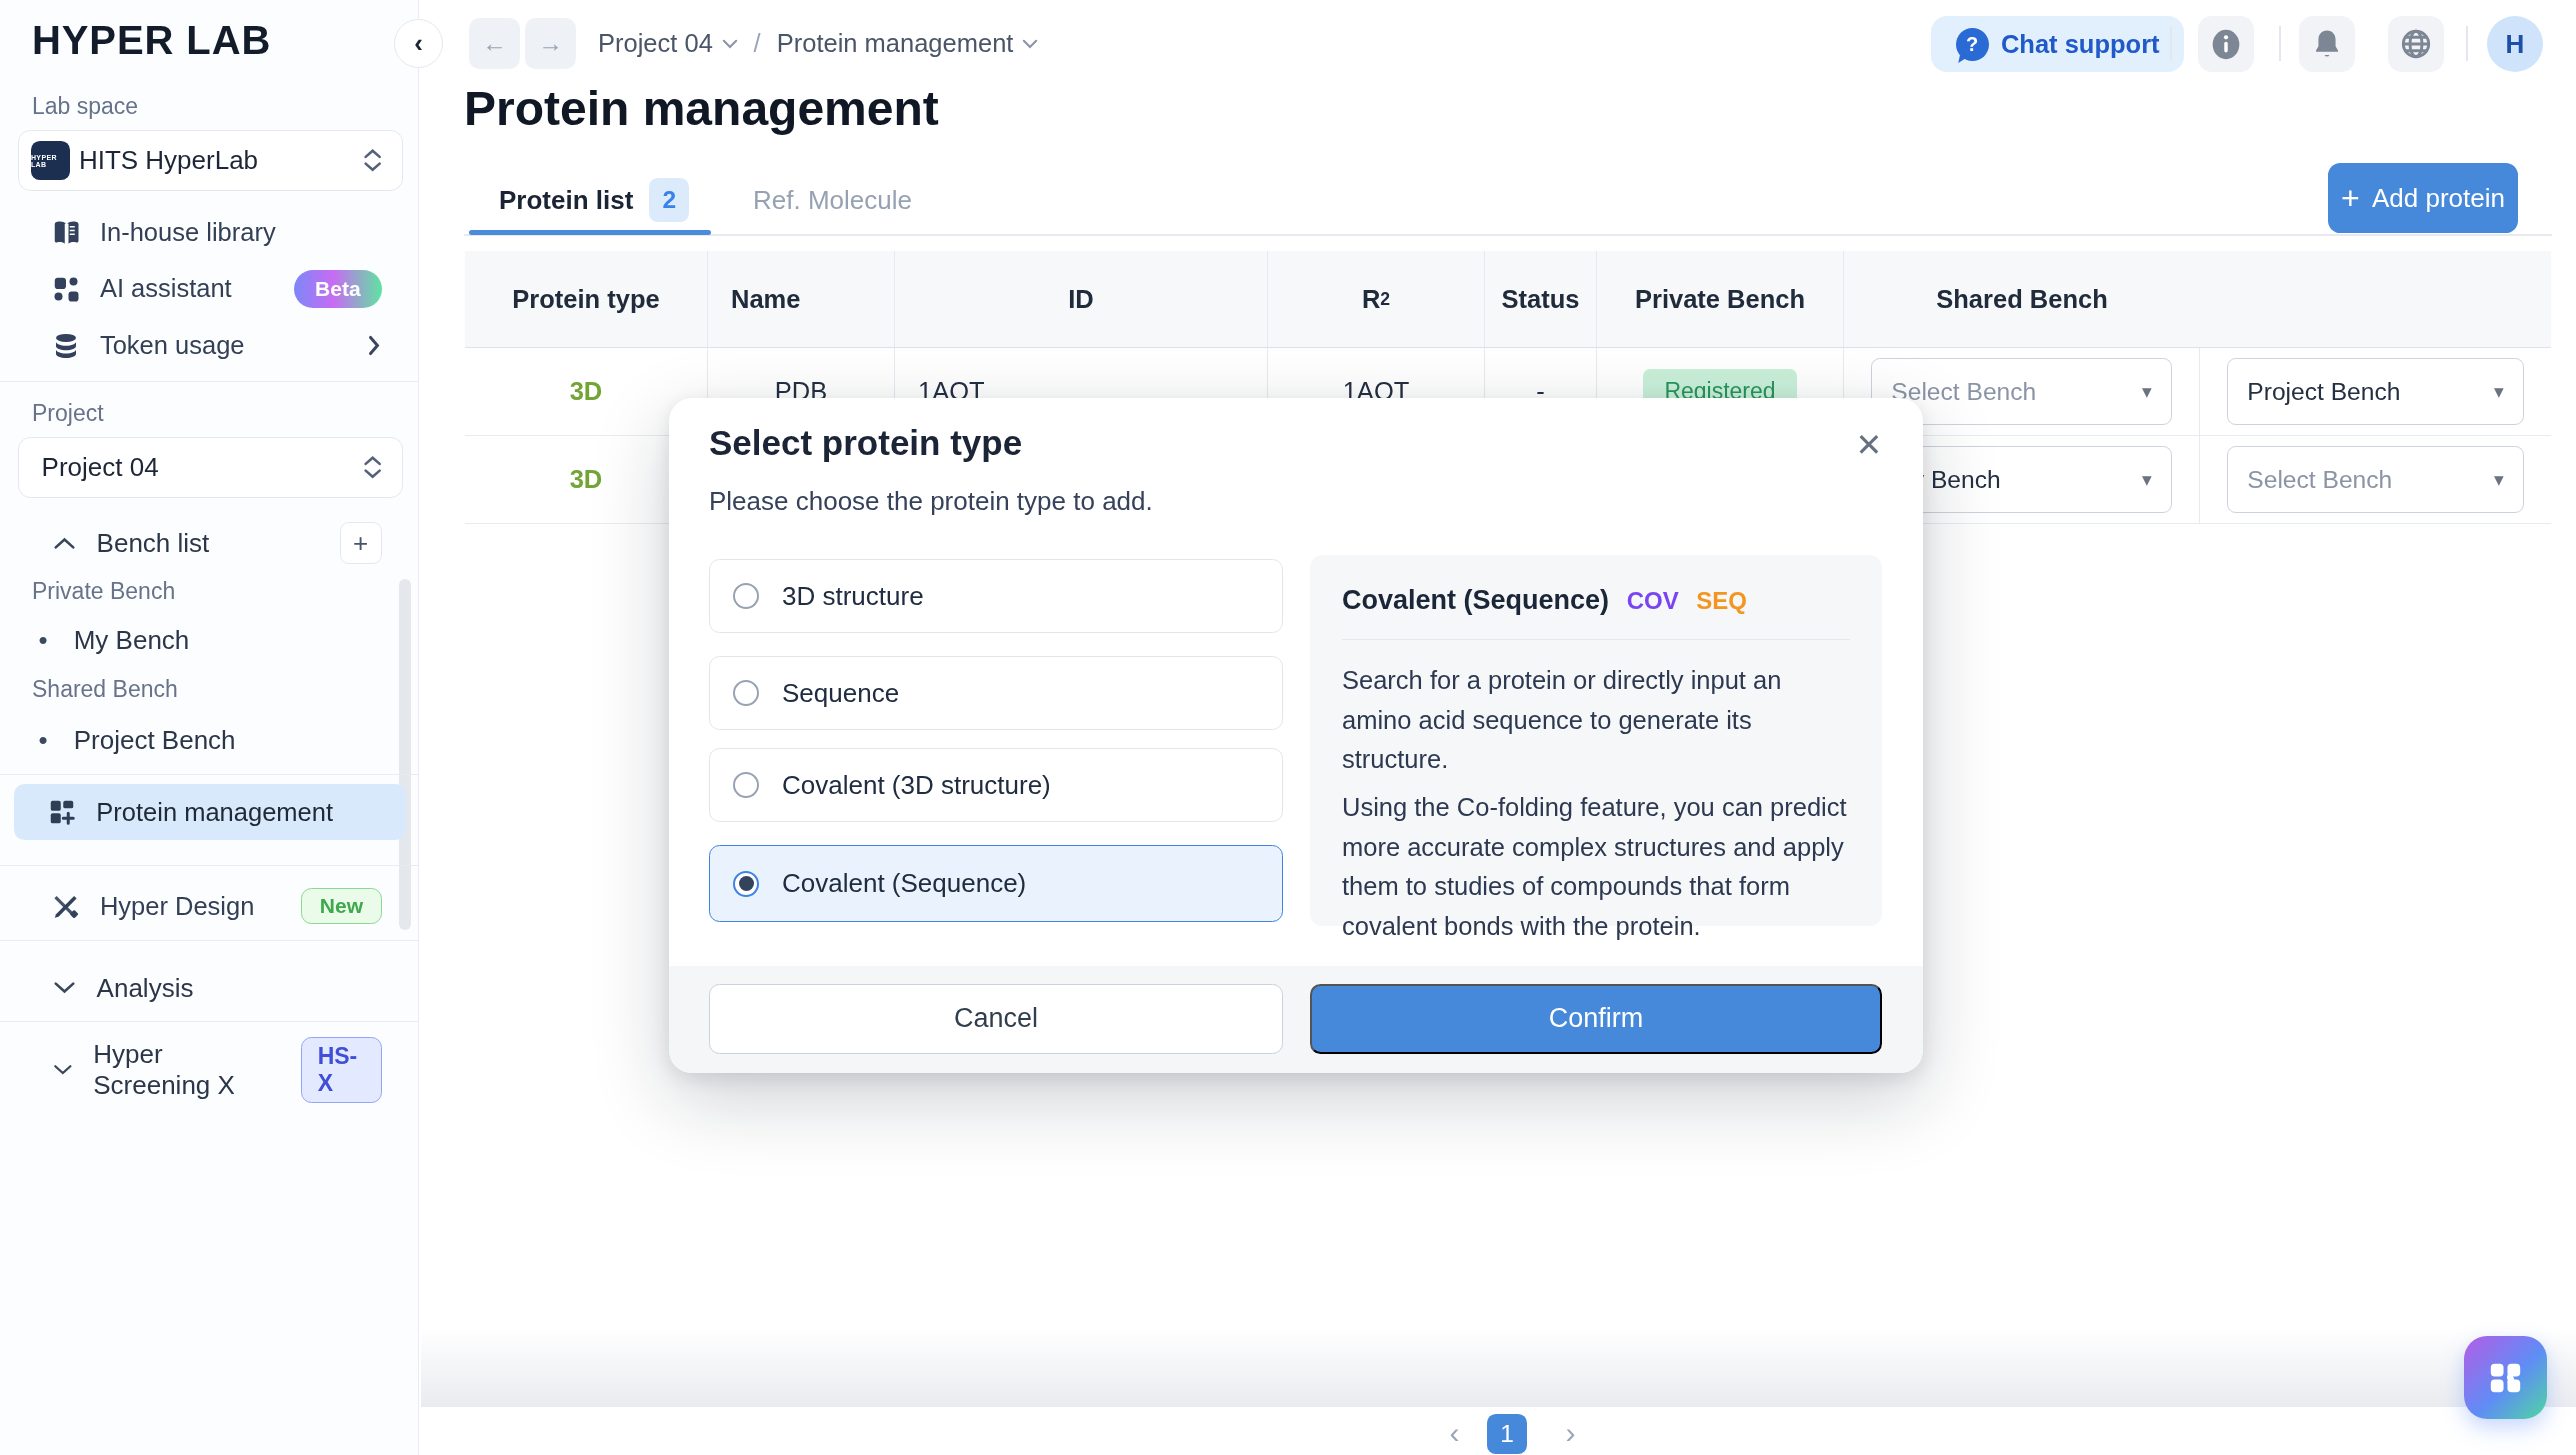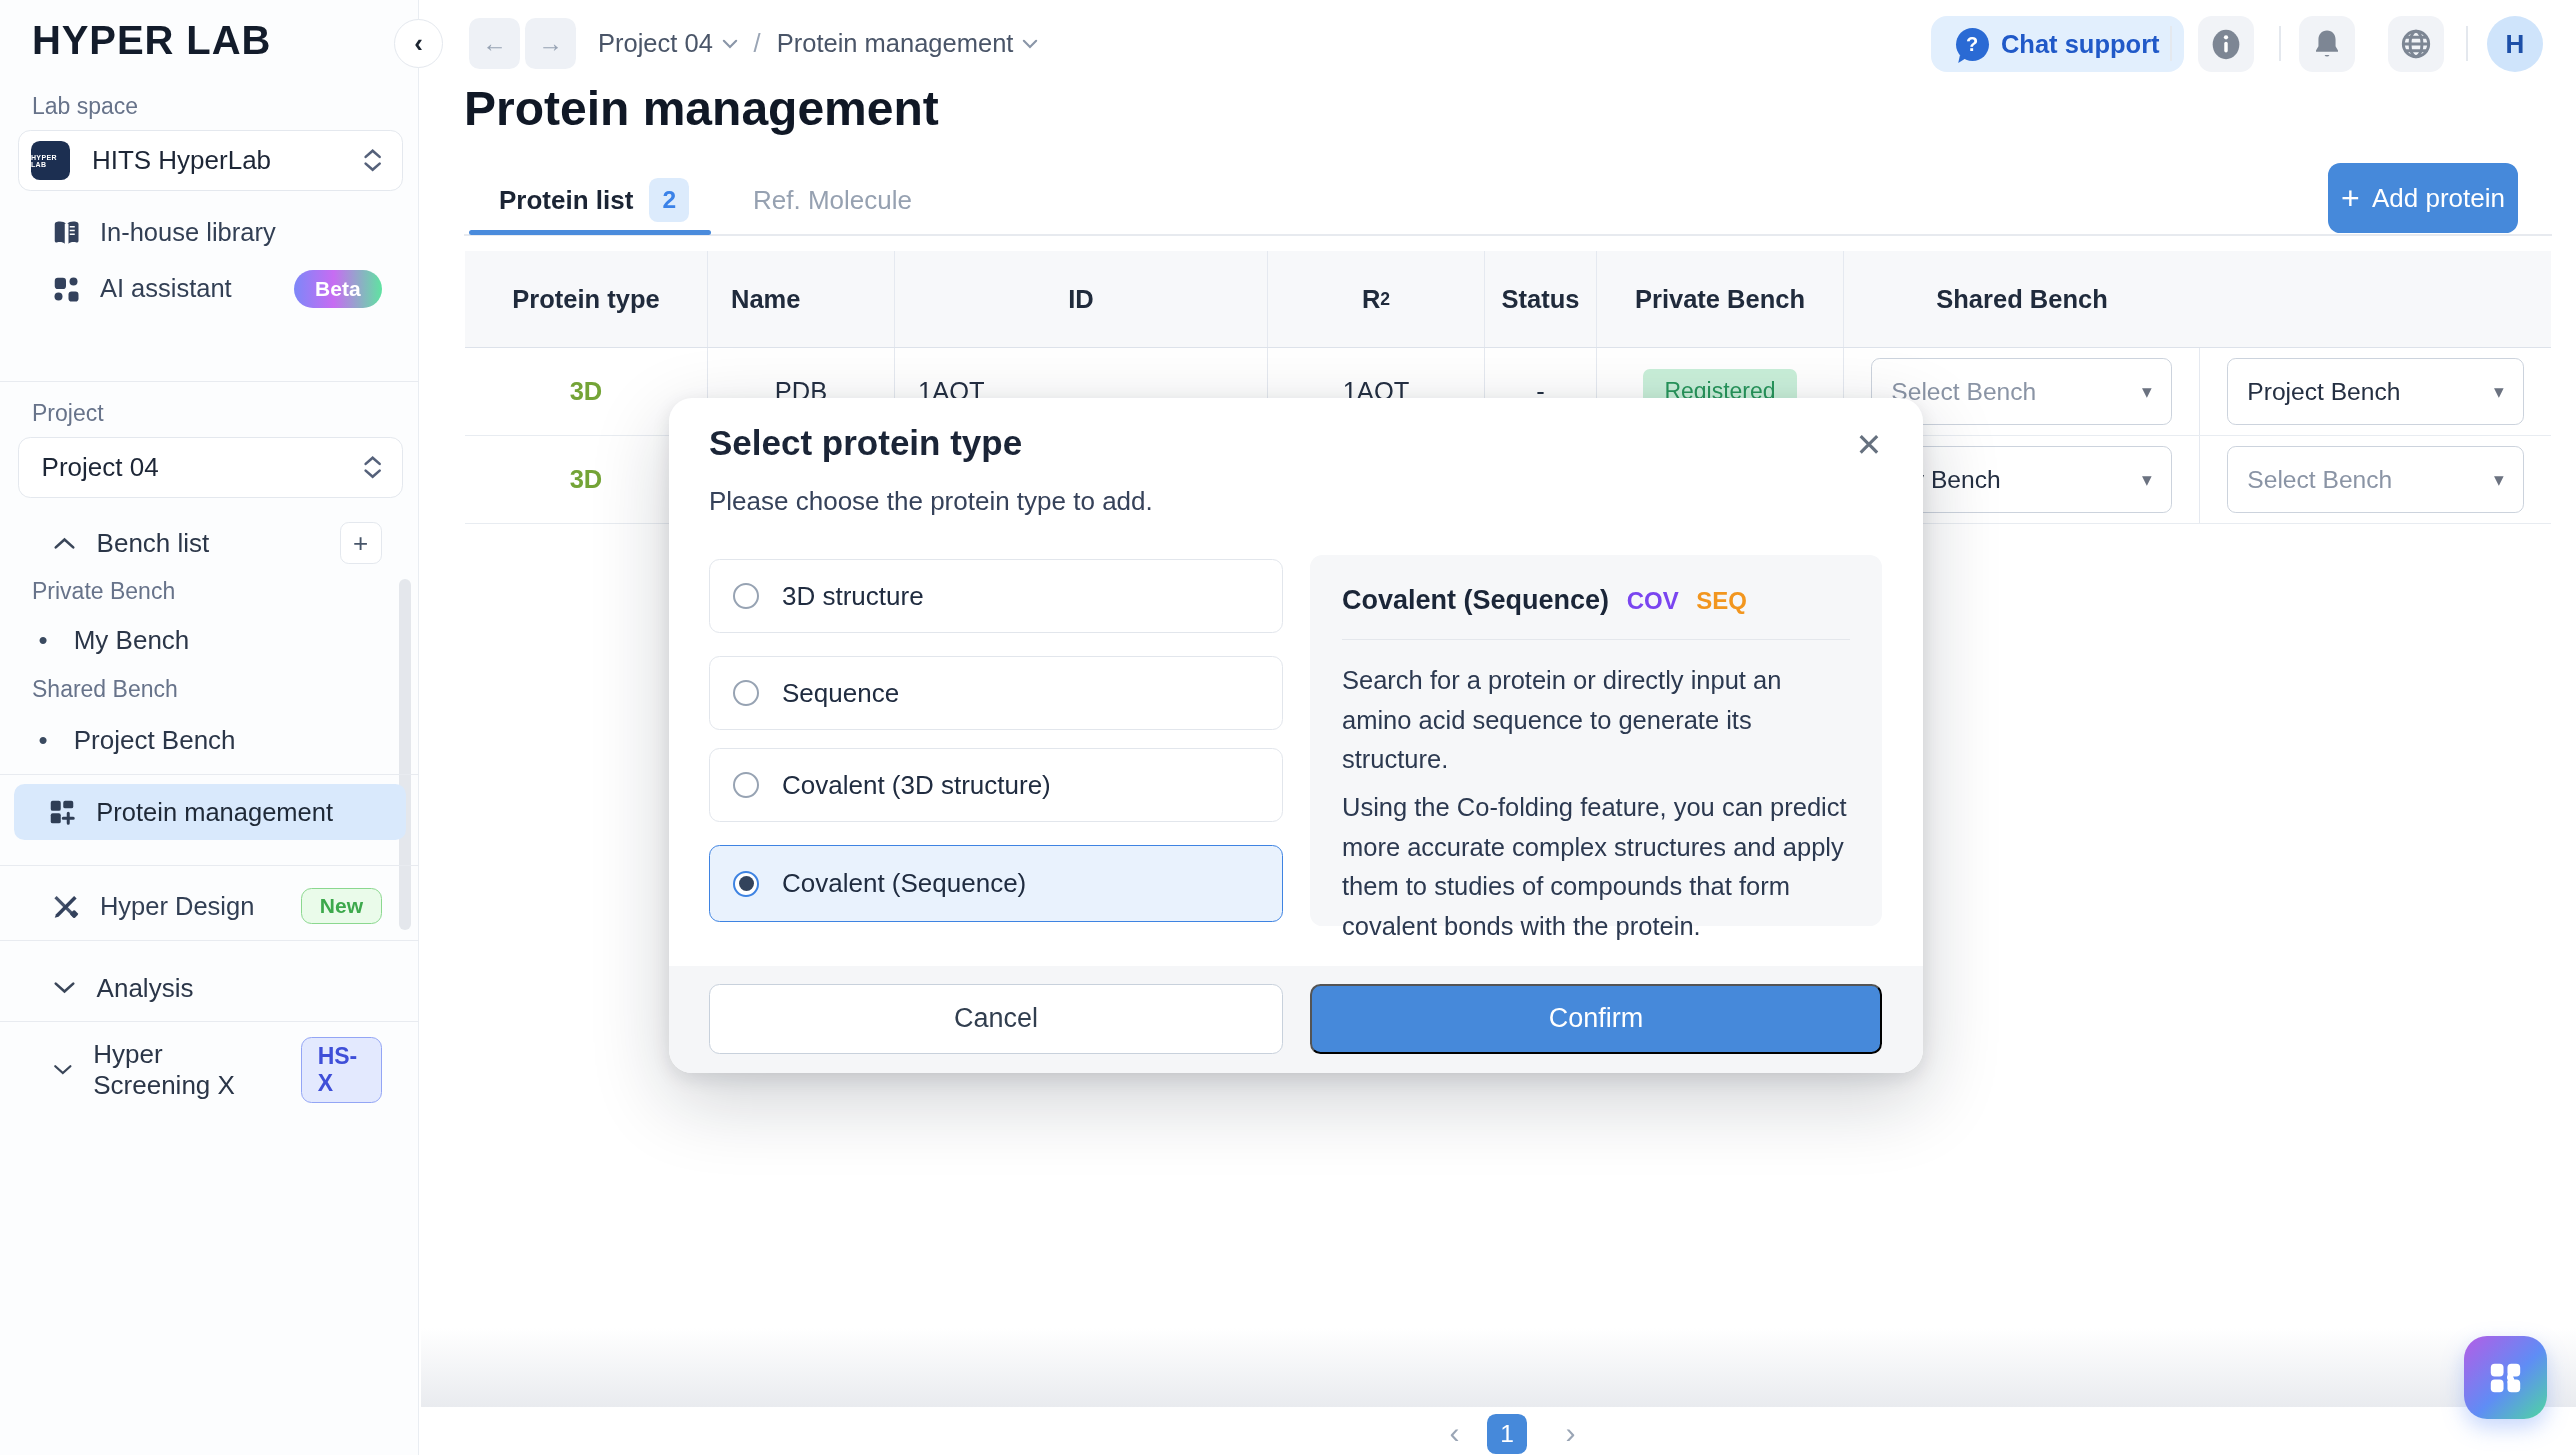--- a/index.html
+++ b/index.html
@@ -5,21 +5,21 @@
   * { margin:0; padding:0; box-sizing:border-box; }
   html,body { background:#fff; }
   body { font-family:"Liberation Sans", sans-serif; color:#1b2537; }
   .screen { position:relative; width:2576px; height:1456px; background:#fff; overflow:hidden; }
 
   
   .sidebar { position:absolute; left:0; top:0; width:419px; height:1456px; background:#fcfdfe; border-right:1.8px solid #e9edf2; }
   .logo { position:absolute; left:32px; top:17.6px; font-size:40px; font-weight:800; letter-spacing:0.9px; color:#131c2b; }
   .collapse-btn { position:absolute; left:394px; top:19.3px; width:49px; height:49px; border-radius:50%; background:#fff; border:1.8px solid #e4e8ee; display:flex; align-items:center; justify-content:center; font-size:26px; font-weight:700; color:#1b2430; cursor:pointer; z-index:5; }
   .side-label { position:absolute; left:32px; font-size:23px; color:#67738a; font-weight:500; }
-  .combo { position:absolute; left:17.6px; width:385px; height:61px; background:#fff; border:1.8px solid #e4e8ee; border-radius:12.3px; display:flex; align-items:center; gap:22px; padding:0 19.3px 0 12.3px; cursor:pointer; }
+  .combo { position:absolute; left:17.6px; width:385px; height:61px; background:#fff; border:1.8px solid #e4e8ee; border-radius:12.3px; display:flex; align-items:center; gap:9px; padding:0 19.3px 0 12.3px; cursor:pointer; }
   .ws-icon { width:39px; height:39px; border-radius:8.8px; background:#1c2f51; color:#fff; font-size:7px; font-weight:800; display:flex; align-items:center; justify-content:center; letter-spacing:0.4px; }
   .combo .combo-label { font-size:26px; color:#1d2636; flex:1; }
   .updown { display:flex; flex-direction:column; gap:1.8px; }
   .updown svg { display:block; }
   .nav-item { position:absolute; left:17.6px; width:385px; height:51px; display:flex; align-items:center; gap:19.3px; padding:0 21px 0 33px; border-radius:10.5px; cursor:pointer; }
   .nav-item .nav-label { font-size:25.5px; color:#323f54; font-weight:400; }
   .nav-item.selected { left:14px; width:392px; height:56px; background:#d9e9fc; }
   .nav-item.selected .nav-label { color:#1f2937; }
   .push { margin-left:auto; }
   .badge-beta { padding:7px 21px; border-radius:19.3px; background:linear-gradient(90deg,#7d87f8 0%,#c76cf2 45%,#5fe3a1 100%); color:#fff; font-size:21px; font-weight:700; }
@@ -141,20 +141,31 @@
       <svg width="30" height="30" viewBox="0 0 24 24" fill="#33415c">
           <rect x="3" y="3" width="9" height="9" rx="2.5"></rect>
           <rect x="14" y="14" width="8" height="8" rx="2.5"></rect>
           <circle cx="18" cy="6" r="3.2"></circle>
           <circle cx="6" cy="18" r="3.2"></circle>
         </svg>
       <span class="nav-label">AI assistant</span>
       <span class="badge-beta push">Beta</span>
     </div>
 
+    <div class="nav-item" style="top:320px">
+      <svg width="30" height="30" viewBox="0 0 24 24" fill="#33415c">
+          <ellipse cx="12" cy="5.5" rx="8" ry="3.2"></ellipse>
+          <path d="M4 8.5c0 1.8 3.6 3.2 8 3.2s8-1.4 8-3.2v3.6c0 1.8-3.6 3.2-8 3.2s-8-1.4-8-3.2z"></path>
+          <path d="M4 14.8c0 1.8 3.6 3.2 8 3.2s8-1.4 8-3.2v3.6c0 1.8-3.6 3.2-8 3.2s-8-1.4-8-3.2z"></path>
+        </svg>
+      <span class="nav-label">Token usage</span>
+      <svg class="push" width="16" height="23" viewBox="0 0 12 20">
+          <path d="M3 3 L9 10 L3 17" fill="none" stroke="#3a4659" stroke-width="2.6" stroke-linecap="round"></path>
+        </svg>
+    </div>
 
     <div class="side-div" style="top:381px"></div>
 
     <div class="side-label" style="top:400px">Project</div>
     <div class="combo" style="top:437px; padding-left:23px;">
       <span class="combo-label">Project 04</span>
       <span class="updown">
         <svg width="19.3" height="10.5" viewBox="0 0 22 12">
             <path d="M3 9 L11 2 L19 9" fill="none" stroke="#55617a" stroke-width="3" stroke-linecap="round"></path>
           </svg>

